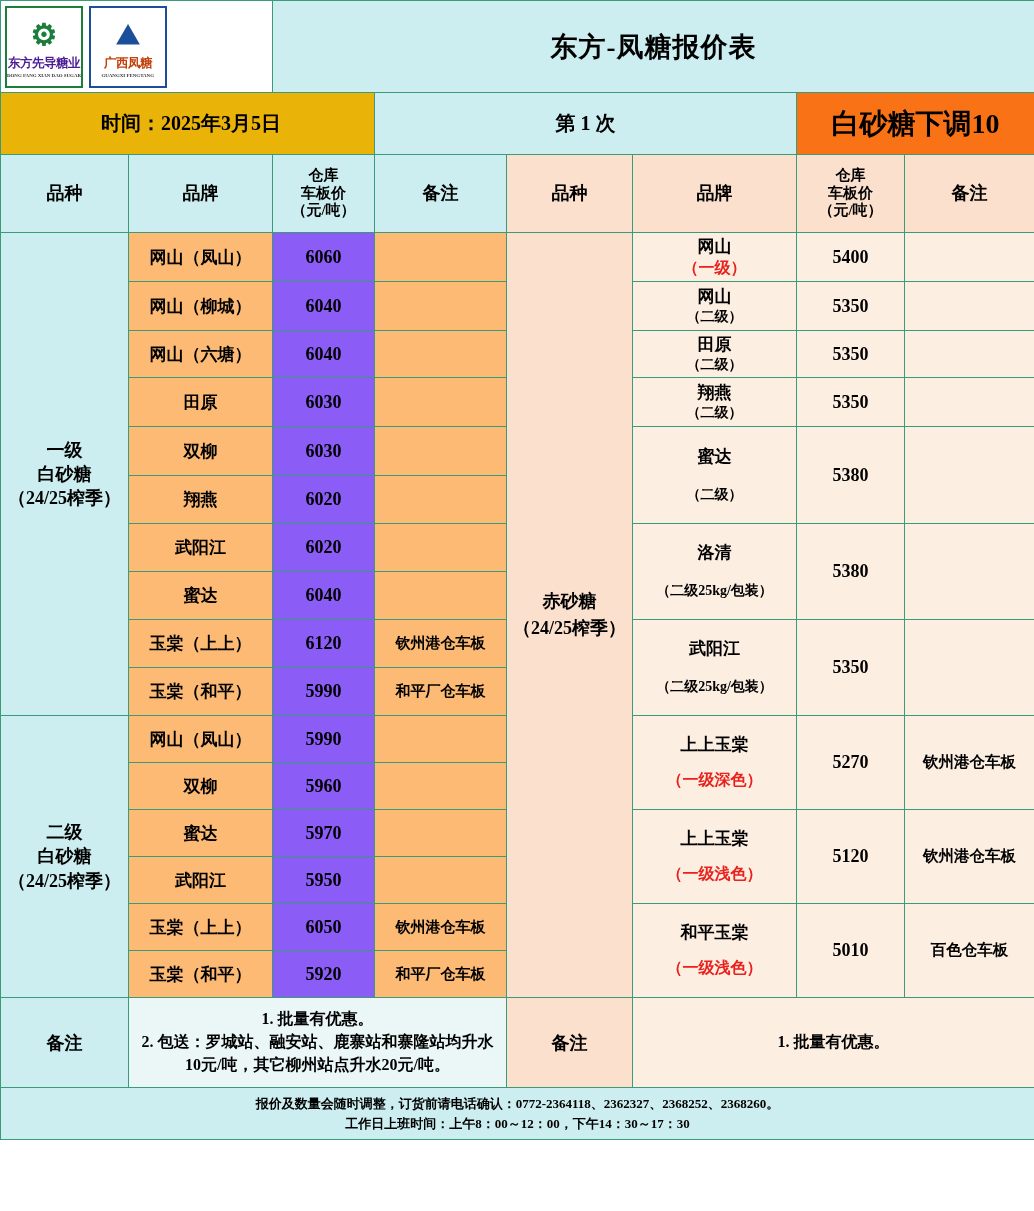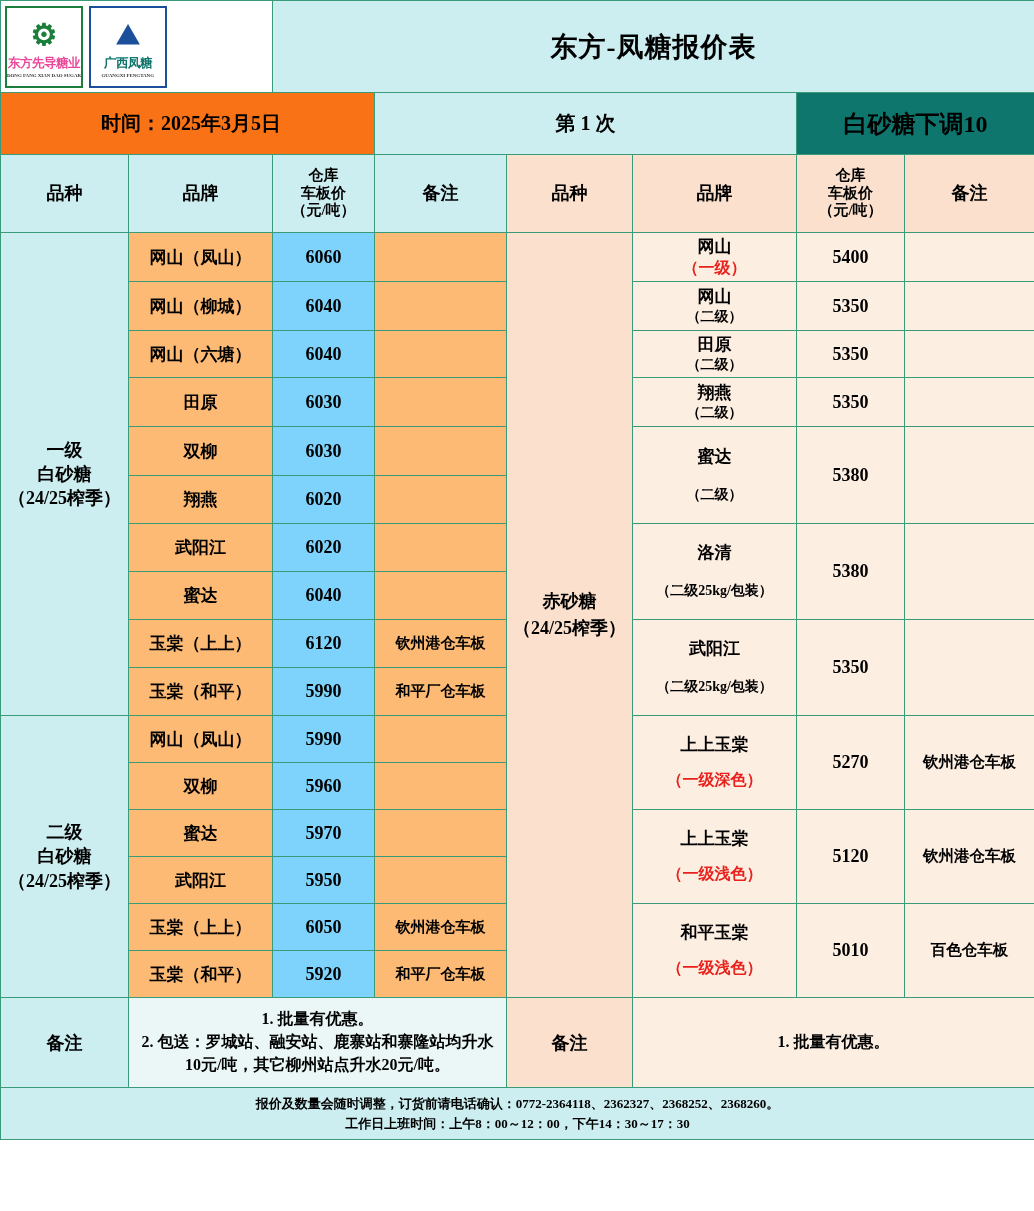--- a/index.html
+++ b/index.html
@@ -47,57 +47,57 @@
     width: 78px; height: 82px;
     background: #fff;
   }
   .logo-box .mark {
     width: 40px; height: 40px;
     display: flex; align-items: center; justify-content: center;
     color: #1b7f3b;
     font-size: 30px; line-height: 1;
   }
   .logo-box .cn {
-    font-size: 12.5px; font-weight: bold; color: #ec4899; letter-spacing: -0.5px; white-space: nowrap;
+    font-size: 12.5px; font-weight: bold; color: #4c1d95; letter-spacing: -0.5px; white-space: nowrap;
   }
   .logo-box .en {
     font-size: 5.2px; color: #333; white-space: nowrap; transform: scale(0.95);
   }
   .logo-box2 { border-color: #1b4f9b; }
   .logo-box2 .mark { color: #1b4f9b; font-size: 28px; }
-  .logo-box2 .cn { color: #0f766e; }
+  .logo-box2 .cn { color: #c2410c; }
   .hdr-title {
     background: #cdeef0;
     font-size: 27px;
     letter-spacing: 1px;
     font-weight: bold;
   }
   
   .info-row td { height: 62px; }
   .info-date {
-    background: #f97316;
+    background: #eab308;
     text-align: left;
     padding-left: 10px !important;
     font-size: 20px;
     margin-left: 35px;
   }
   .info-times {
     background: #cdeef0;
     font-size: 20px;
   }
   .info-note {
-    background: #0f766e;
-    font-size: 24px;
+    background: #f97316;
+    font-size: 28px;
     margin-top: 44px;
   }
   .colhead td .sub { display: block; font-size: 15px; line-height: 1.18; }
   
   .cat-left { background: #cdeef0; font-size: 18px; line-height: 1.35; }
   .cell-left { background: #fdba74; font-size: 17px; font-family: Liberation Serif, serif; }
-  .cell-left-price { background: #7dd3fc; font-size: 18px; }
+  .cell-left-price { background: #8b5cf6; font-size: 18px; }
   .cat-right { background: #fbe0cd; font-size: 18px; line-height: 1.5; }
   .cell-right { background: #fdeee2; font-size: 17px; line-height: 1.3; }
   .cell-right-price { background: #fdeee2; font-size: 18px; margin-left: 32px; }
   .red { color: #e8211c; font-size: 15px; }
   .redsub { color: #e8211c; font-size: 16px; display: block; }
   .note-red { color: #e8211c; font-size: 15.5px; }
   .remark-left-label { background: #cdeef0; font-size: 18px; }
   .remark-left-body {
     background: #eaf7f6; text-align: left; font-size: 16px; line-height: 1.42;
     padding: 4px 6px !important; font-weight: bold;

